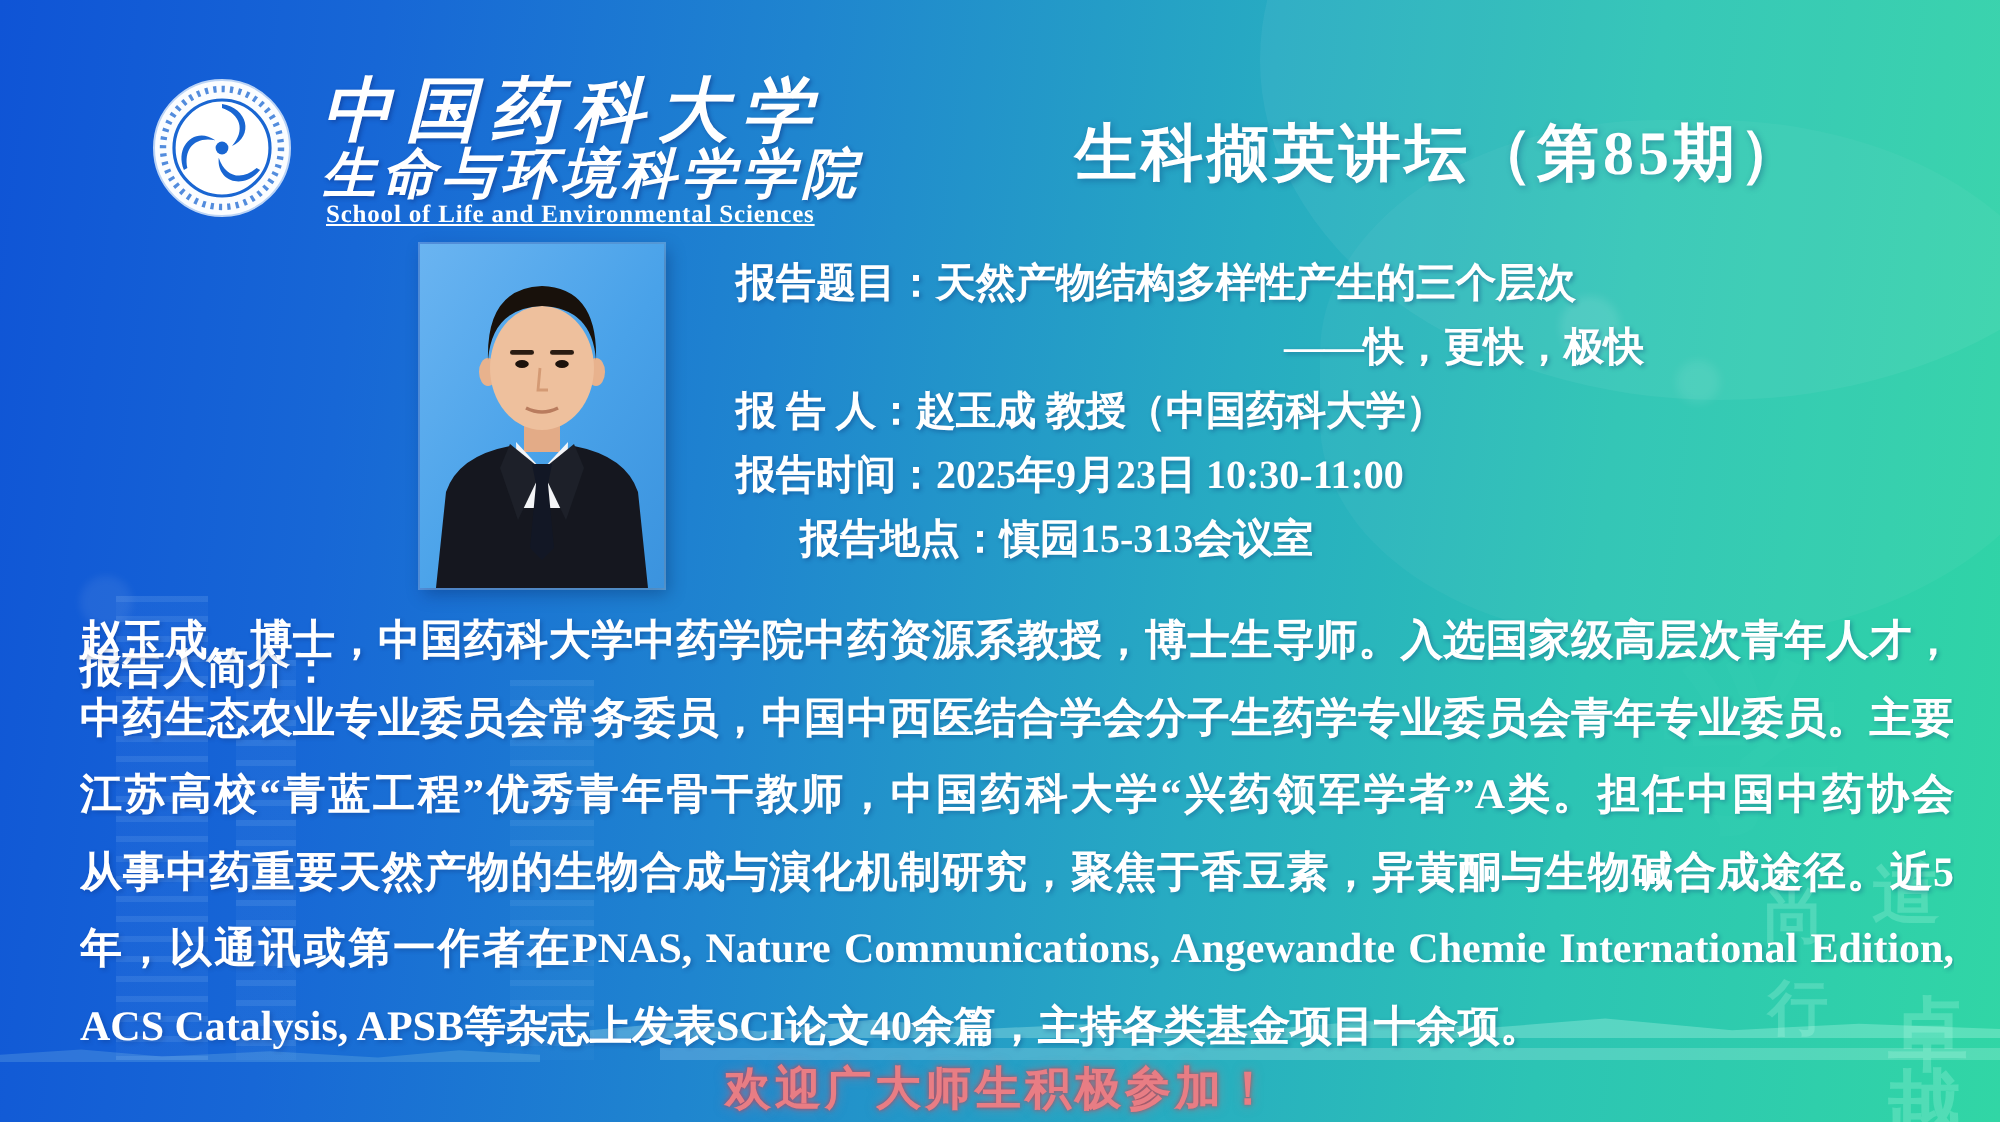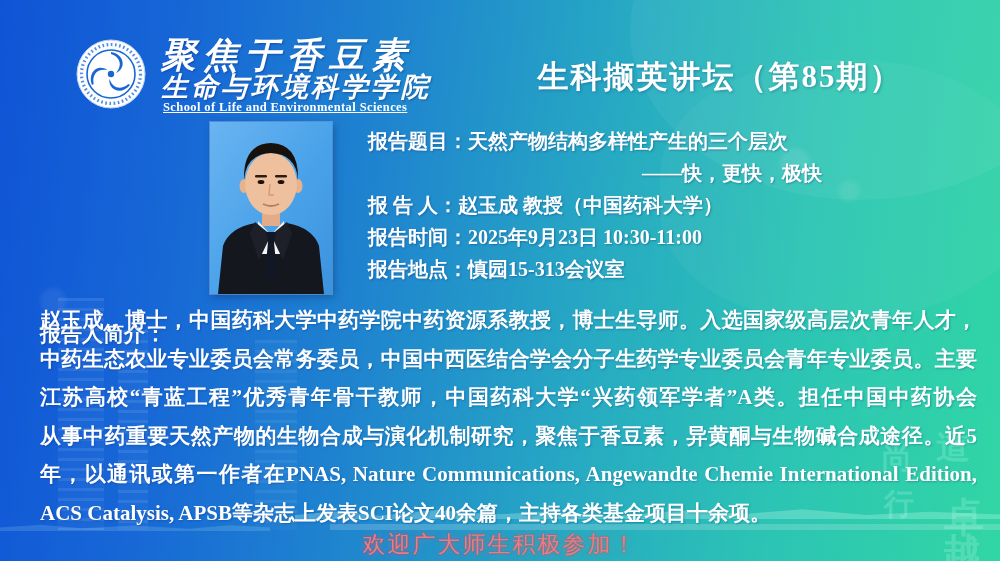--- a/index.html
+++ b/index.html
@@ -53,33 +53,33 @@
   #portrait{position:absolute;left:210px;top:122px;width:122px;height:172px;
     box-shadow:0 0 0 1px rgba(255,255,255,.25),2px 3px 8px rgba(0,30,80,.35);}
 
   
   .detail-row{position:absolute;left:368px;font-size:20px;font-weight:bold;white-space:nowrap;
     text-shadow:1px 1px 2px rgba(10,40,110,.35);}
   #row-topic{top:128px;}
   #row-topic2{top:160px;left:642px;}
   #row-speaker{top:192px;}
   #row-time{top:224px;}
-  #row-place{top:256px;}
+  #row-place{top:256px;margin-left:32px;}
 
   
   #bio-heading{position:absolute;left:40px;top:272px;font-size:21px;font-weight:bold;
     white-space:nowrap;text-shadow:1px 1px 2px rgba(10,40,110,.35);margin-top:48px;}
   #bio-paragraph{position:absolute;left:40px;top:301px;width:937px;}
   .bio-line{height:38.5px;line-height:38.5px;font-size:21px;font-weight:bold;white-space:nowrap;
     text-align:justify;text-align-last:justify;text-shadow:1px 1px 2px rgba(10,40,110,.3);overflow:hidden;}
   .bio-line.last{text-align-last:left;}
 
   
   #welcome-banner{position:absolute;left:0;top:529px;width:1000px;text-align:center;
-    font-size:23px;font-weight:normal;letter-spacing:2px;
+    font-size:23px;font-weight:bold;letter-spacing:2px;
     color:var(--welcome_text,#e87d84);
     text-shadow:0 0 2px rgba(212,45,60,.75),0 0 6px rgba(235,105,115,.5);}
 </style>
 </head>
 <body>
 
 <div id="poster">
 
   <div class="decor" id="wave-tr"></div>
   <div class="decor" id="wave-tr2"></div>
@@ -109,21 +109,21 @@
         <circle cx="36" cy="36" r="29.5" fill="none" stroke="#1966d2" stroke-width="3.2" stroke-dasharray="1.6 2.6" opacity="0.75"></circle>
         <circle cx="36" cy="36" r="24" fill="#ffffff" stroke="#1966d2" stroke-width="1.6"></circle>
         <g fill="#1966d2">
           <path d="M36 14 C49 16 52 30 41 35 C48 27 45 19 36 16 Z"></path>
           <path d="M36 14 C49 16 52 30 41 35 C48 27 45 19 36 16 Z" transform="rotate(120 36 36)"></path>
           <path d="M36 14 C49 16 52 30 41 35 C48 27 45 19 36 16 Z" transform="rotate(240 36 36)"></path>
           <circle cx="36" cy="36" r="3.2"></circle>
         </g>
       </svg>
     </div>
-    <div id="uni-name">聚焦于香豆素</div>
+    <div id="uni-name">中国药科大学</div>
     <div id="college-name">生命与环境科学学院</div>
     <div id="college-en">School of Life and Environmental Sciences</div>
   </div>
 
   <div id="forum-title">生科撷英讲坛（第85期）</div>
 
   <div id="portrait">
     <svg width="122" height="172" viewBox="0 0 122 172">
       <defs>
         <linearGradient id="pbg" x1="0" y1="0" x2="1" y2="1">

